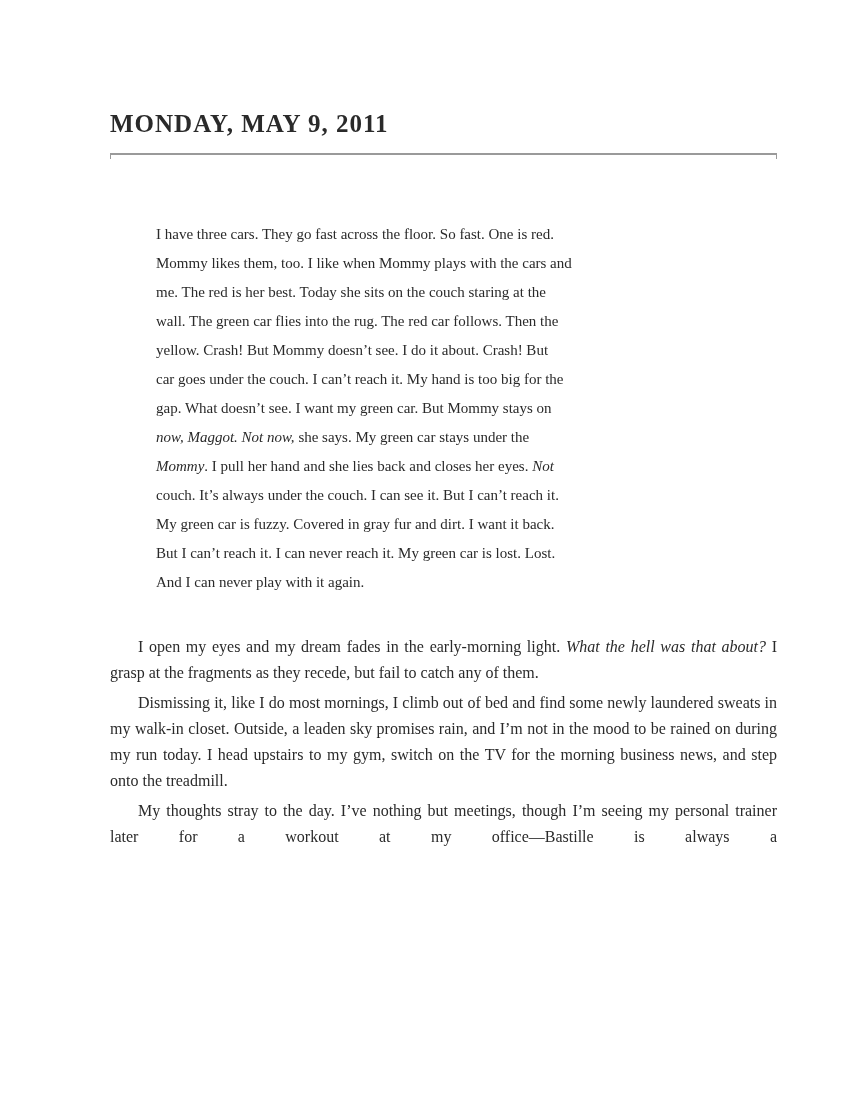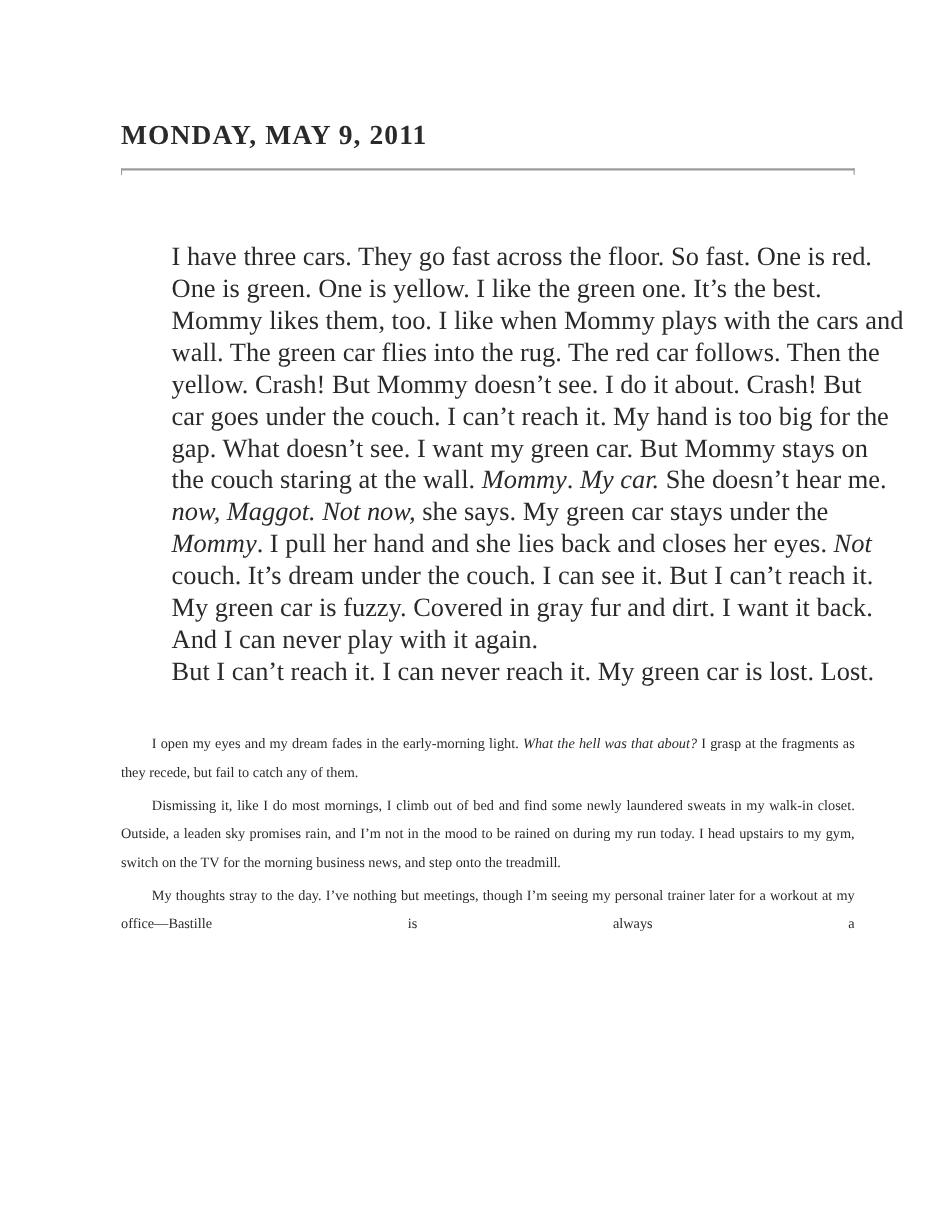--- a/index.html
+++ b/index.html
@@ -31,29 +31,29 @@
     color: var(--text, #2a2a2a);
   }
   .rule {
     height: 4px;
     border-top: 2px solid var(--rule, #9a9a9a);
     border-left: 1px solid var(--rule, #9a9a9a);
     border-right: 1px solid var(--rule, #9a9a9a);
   }
   .dream-quote {
     margin: 61px 0 0 46px;
-    font-size: 24px;
+    font-size: 15px;
     line-height: 29px;
   }
   .quote-line {
     white-space: nowrap;
   }
   .body-text {
     margin-top: 37px;
-    font-size: 13px;
+    font-size: 16px;
     line-height: 26px;
     text-align: justify;
   }
   .body-text p {
     margin: 0 0 4px 0;
     text-indent: 28px;
   }
   .body-text p.justify-last {
     text-align-last: justify;
     font-family: Liberation Serif, serif;
@@ -63,32 +63,31 @@
   }
 </style>
 </head>
 <body>
 
 <div class="page">
   <h1 class="chapter-heading">MONDAY, MAY 9, 2011</h1>
   <div class="rule"></div>
   <div class="dream-quote">
       <div class="quote-line"><span>I have three cars. They go fast across the floor. So fast. One is red.</span></div>
-      <div class="quote-line"><span>One is green. One is yellow. I like the green one. It’s the best.</span></div>
       <div class="quote-line"><span>Mommy likes them, too. I like when Mommy plays with the cars and</span></div>
+      <div class="quote-line"><span>me. The red is her best. Today she sits on the couch staring at the</span></div>
       <div class="quote-line"><span>wall. The green car flies into the rug. The red car follows. Then the</span></div>
       <div class="quote-line"><span>yellow. Crash! But Mommy doesn’t see. I do it about. Crash! But</span></div>
       <div class="quote-line"><span>car goes under the couch. I can’t reach it. My hand is too big for the</span></div>
       <div class="quote-line"><span>gap. What doesn’t see. I want my green car. But Mommy stays on</span></div>
-      <div class="quote-line"><span>the couch staring at the wall. </span><em>Mommy</em><span>. </span><em>My car.</em><span> She doesn’t hear me.</span></div>
       <div class="quote-line"><em>now, Maggot. Not now,</em><span> she says. My green car stays under the</span></div>
       <div class="quote-line"><em>Mommy</em><span>. I pull her hand and she lies back and closes her eyes. </span><em>Not</em></div>
-      <div class="quote-line"><span>couch. It’s dream under the couch. I can see it. But I can’t reach it.</span></div>
+      <div class="quote-line"><span>couch. It’s always under the couch. I can see it. But I can’t reach it.</span></div>
       <div class="quote-line"><span>My green car is fuzzy. Covered in gray fur and dirt. I want it back.</span></div>
+      <div class="quote-line"><span>But I can’t reach it. I can never reach it. My green car is lost. Lost.</span></div>
       <div class="quote-line"><span>And I can never play with it again.</span></div>
-      <div class="quote-line"><span>But I can’t reach it. I can never reach it. My green car is lost. Lost.</span></div>
     </div>
   <div class="body-text">
       <p><span>I open my eyes and my dream fades in the early-morning light. </span><em>What the hell was that about?</em><span> I grasp at the fragments as they recede, but fail to catch any of them.</span></p>
       <p><span>Dismissing it, like I do most mornings, I climb out of bed and find some newly laundered sweats in my walk-in closet. Outside, a leaden sky promises rain, and I’m not in the mood to be rained on during my run today. I head upstairs to my gym, switch on the TV for the morning business news, and step onto the treadmill.</span></p>
       <p class="justify-last"><span>My thoughts stray to the day. I’ve nothing but meetings, though I’m seeing my personal trainer later for a workout at my office—Bastille is always a</span></p>
     </div>
 </div>
 
 </body></html>

